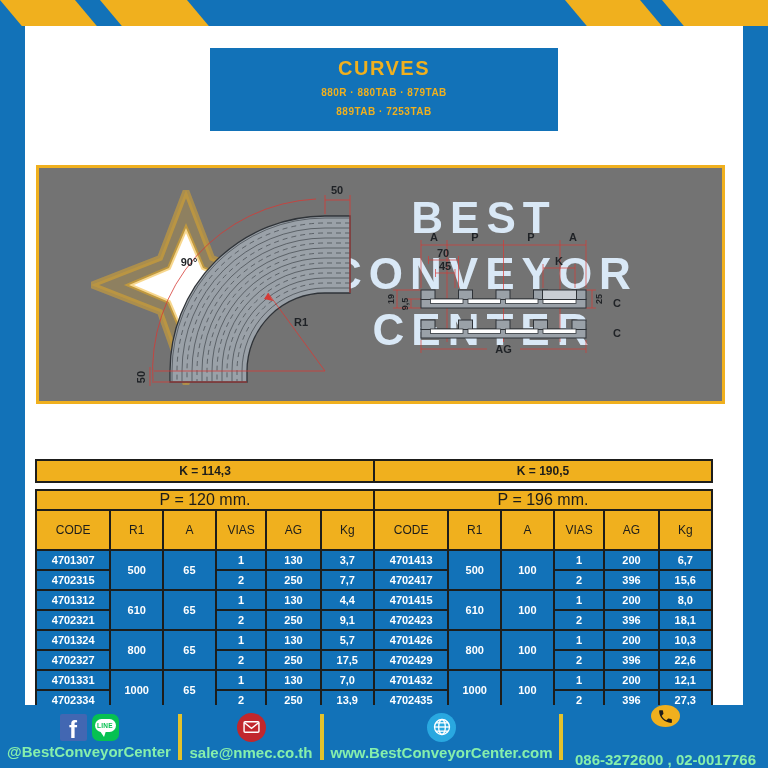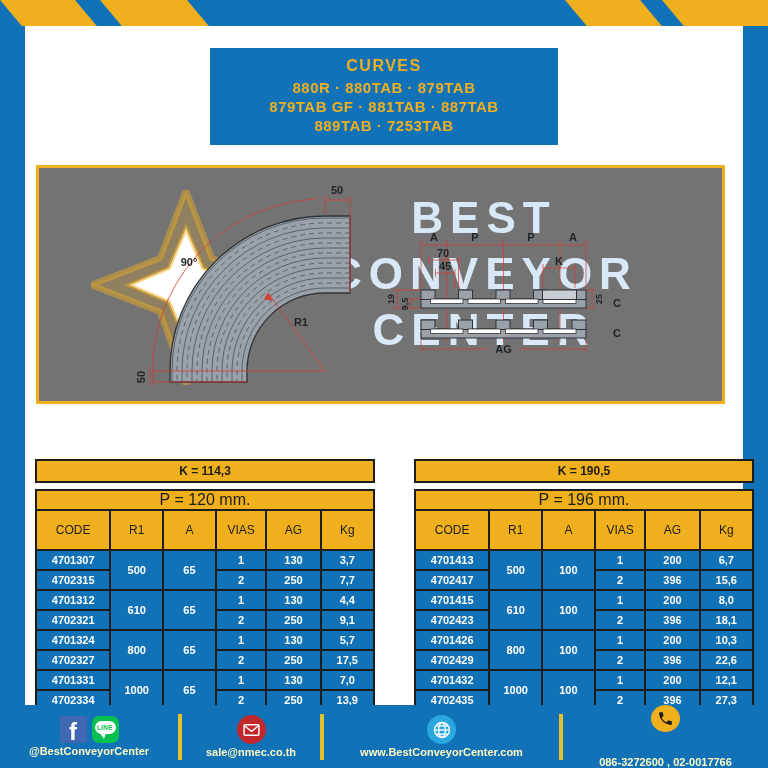--- a/index.html
+++ b/index.html
@@ -14,52 +14,52 @@
   .hazard-band{position:absolute;top:0;left:0;width:768px;height:26px;background:var(--blue);overflow:hidden;}
   .stripe{position:absolute;top:0;height:26px;background:var(--yellow);transform:skewX(40deg);transform-origin:top left;}
   .s1{left:0;width:75px;} .s2{left:100px;width:87px;} .s3{left:565px;width:75px;} .s4{left:662px;width:160px;}
 
   
   .panel{position:absolute;left:25px;right:25px;top:26px;bottom:63px;background:#ffffff;}
 
   
   .title-box{position:absolute;left:185px;top:22px;width:348px;background:var(--blue);
              color:var(--yellow);text-align:center;padding:9px 0 10px;}
-  .title{font-size:16px;font-weight:bold;letter-spacing:1.5px;margin-bottom:3px;}
-  .title-line{font-size:15px;font-weight:bold;line-height:19px;letter-spacing:.5px;}
+  .title{font-size:20px;font-weight:bold;letter-spacing:1.5px;margin-bottom:3px;}
+  .title-line{font-size:10px;font-weight:bold;line-height:19px;letter-spacing:.5px;}
 
   
   .diagram-box{position:absolute;left:11px;top:139px;width:689px;height:239px;
                border:3px solid var(--yellow);background:#737373;overflow:hidden;}
   .wm-text{position:absolute;left:220px;top:22px;width:450px;text-align:center;
            color:#d9e8f6;font-weight:bold;z-index:0;}
   .wm-line{font-size:44px;letter-spacing:7px;line-height:56px;}
   .wm-star{position:absolute;left:52px;top:22px;z-index:0;}
   svg.diagrams{position:absolute;left:0;top:0;z-index:1;}
   .dimlbl{font-size:11px;font-weight:bold;fill:#1f2226;}
   .dimlbl-s{font-size:9px;font-weight:bold;fill:#1f2226;}
 
   
   .spec-block{position:absolute;top:406px;width:340px;margin-top:27px;}
-  #table-0{left:10px;} #table-1{left:389px;}
+  #table-0{left:10px;} #table-1{left:348px;}
   .k-bar{background:var(--yellow);border:2px solid var(--tborder);color:var(--tborder);
          font-weight:bold;font-size:12px;text-align:center;padding:3px 0;margin-bottom:6px;}
   table.spec{width:100%;border-collapse:collapse;border:2px solid var(--tborder);table-layout:fixed;}
   .spec th,.spec td{border:2px solid var(--tborder);text-align:center;padding:0;}
   .spec .p-bar{background:var(--yellow);color:var(--tborder);font-size:16px;font-weight:normal;height:20px;}
   .spec .col-h{background:var(--yellow);color:var(--tborder);font-size:12px;font-weight:normal;height:40px;}
   .spec td{background:var(--blue);color:#ffffff;font-weight:bold;font-size:11px;height:20px;}
 
   
   .footer{position:absolute;left:0;right:0;bottom:0;height:63px;background:var(--blue);
           display:flex;align-items:stretch;}
   .fsec{display:flex;flex-direction:column;align-items:center;justify-content:center;gap:2px;}
   .w1{flex:0 0 178px;} .w2{flex:0 0 138px;} .w3{flex:0 0 235px;text-align:right;} .w4{flex:1;gap:24px;}
   .fdiv{width:4px;background:#e3c22c;height:46px;align-self:center;}
-  .flabel{color:#fef9c3;font-weight:bold;font-size:11px;white-space:nowrap;}
+  .flabel{color:#86efac;font-weight:bold;font-size:15px;white-space:nowrap;}
   .icon-row{display:flex;gap:5px;align-items:center;}
   .fb-icon{width:27px;height:27px;background:#4267b2;border-radius:2px;color:#fff;
            font-weight:bold;font-size:24px;line-height:31px;text-align:center;overflow:hidden;}
   .line-icon{width:27px;height:27px;background:#06c152;border-radius:7px;position:relative;}
   .line-bubble{position:absolute;left:3px;top:5px;width:21px;height:13px;background:#fff;
                border-radius:7px;color:#06c152;font-size:6.5px;font-weight:bold;
                text-align:center;line-height:13px;letter-spacing:.3px;}
   .line-tail{position:absolute;left:8px;top:17px;width:0;height:0;
              border-left:4px solid transparent;border-right:2px solid transparent;border-top:6px solid #fff;}
   .circle-icon{width:29px;height:29px;border-radius:50%;display:flex;align-items:center;justify-content:center;}
@@ -73,21 +73,20 @@
   <div class="stripe s2"></div>
   <div class="stripe s3"></div>
   <div class="stripe s4"></div>
 </div>
 
 <div class="panel">
 
   <div class="title-box">
     <div class="title">CURVES</div>
     <div class="title-line">880R · 880TAB · 879TAB</div>
-    <div class="title-line">879TAB GF · 881TAB · 887TAB</div>
     <div class="title-line">889TAB · 7253TAB</div>
   </div>
 
   <div class="diagram-box">
     <svg class="wm-star" width="190" height="195" viewBox="0 0 190 195">
       <polygon points="95,0 121,68 190,95 121,122 95,195 69,122 0,95 69,68" fill="rgba(240,176,30,0.22)" stroke="rgba(240,176,30,0.45)" stroke-width="6"></polygon>
       <polygon points="95,38 112,78 152,95 112,112 95,152 78,112 38,95 78,78" fill="#ffffff" stroke="rgba(240,176,30,0.5)" stroke-width="4"></polygon>
     </svg>
     <div class="wm-text">
       <div class="wm-line">BEST</div>

